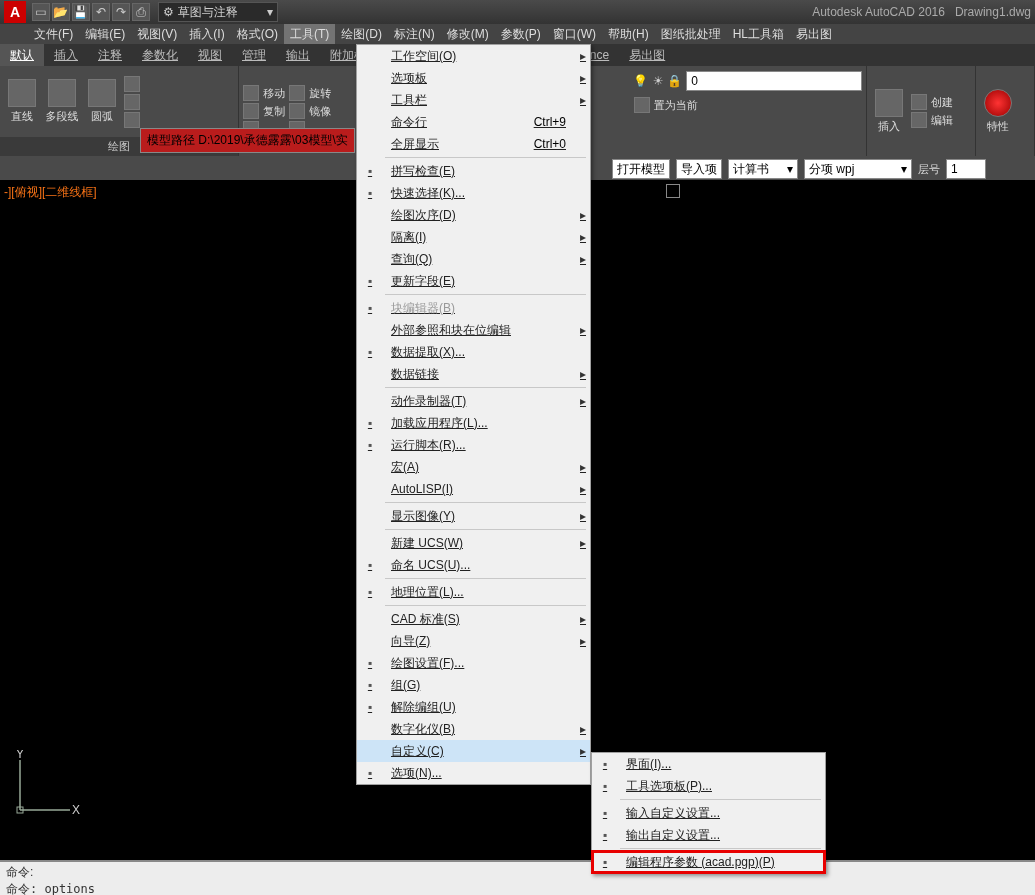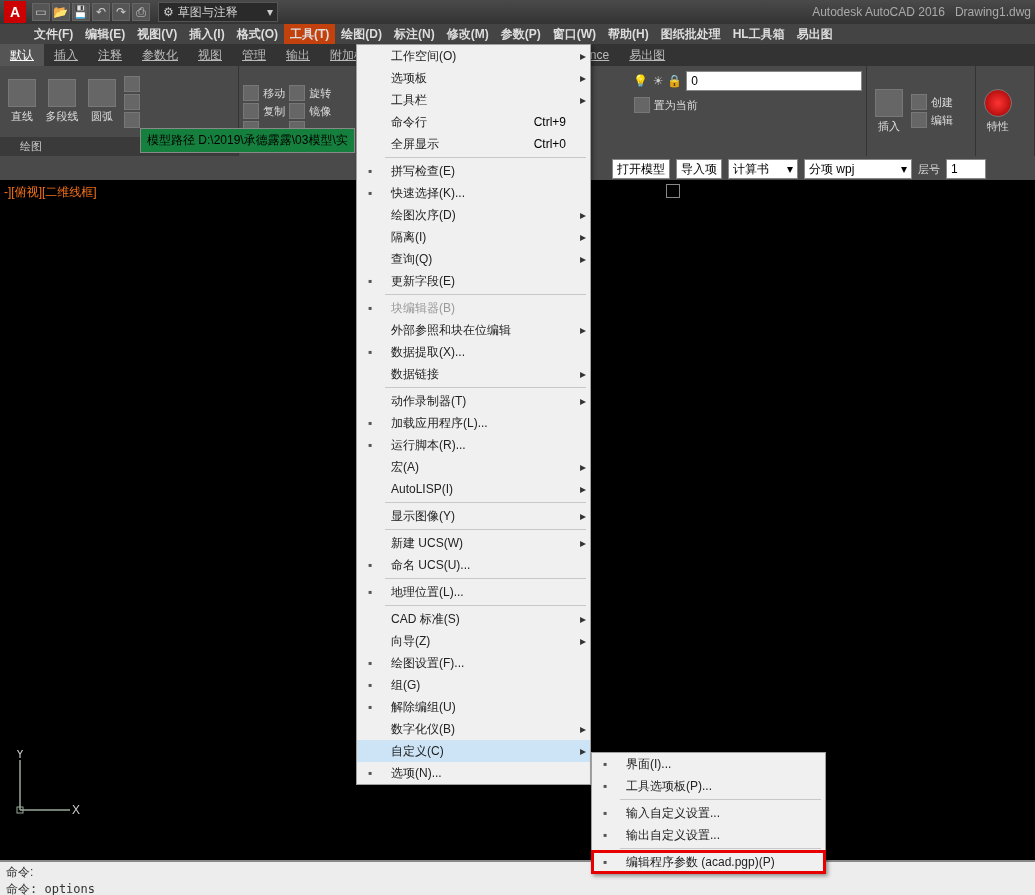--- a/index.html
+++ b/index.html
@@ -9,33 +9,33 @@
 .titlebar { height:24px; background:linear-gradient(#4a4a4a,#333); display:flex; align-items:center; padding:0 4px; }
 .app-logo { width:22px; height:22px; background:#cc0000; margin-right:6px; display:flex; align-items:center; justify-content:center; color:#fff; font-weight:bold; font-size:14px; }
 .qat { display:flex; gap:2px; align-items:center; }
 .qat-btn { width:18px; height:18px; background:#555; border:1px solid #666; display:flex; align-items:center; justify-content:center; }
 .workspace-dd { height:20px; background:#2a2a2a; border:1px solid #555; padding:0 4px; display:flex; align-items:center; gap:4px; margin-left:8px; width:120px; }
 .search-box { flex:1; }
 .title-right { margin-left:auto; display:flex; gap:10px; color:#aaa; }
 
 
 .menubar { height:20px; background:#444; display:flex; align-items:stretch; padding-left:28px; }
-.menubar-item { padding:0 6px; display:flex; align-items:center; color:#ddd; cursor:default;font-weight:bold; }
-.menubar-item.active { background:#c2410c; }
+.menubar-item { padding:0 6px; display:flex; align-items:center; color:#ddd; cursor:default; }
+.menubar-item.active { background:#737373; }
 
 
 .ribbon-tabs { height:22px; background:#333; display:flex; align-items:stretch; }
 .ribbon-tab { padding:0 10px; display:flex; align-items:center; color:#bbb;text-decoration:underline; }
 .ribbon-tab.active { background:#555; color:#fff; }
 
 
 .ribbon { height:90px; background:#4a4a4a; display:flex; position:relative; }
 .panel { border-right:1px solid #333; display:flex; flex-direction:column; }
 .panel-body { flex:1; display:flex; align-items:center; padding:4px; gap:4px; }
-.panel-title { text-align:left; font-size:11px; padding:2px 20px; color:#ccc; background:#3a3a3a; }
+.panel-title { text-align:center; font-size:11px; padding:2px 20px; color:#ccc; background:#3a3a3a; }
 .big-btn { width:36px; display:flex; flex-direction:column; align-items:center; gap:2px; }
 .big-icon { width:28px; height:28px; background:#666; border:1px solid #777; }
 .sm-row { display:flex; align-items:center; gap:4px; padding:1px 0; }
 .sm-icon { width:16px; height:16px; background:#666; border:1px solid #777; }
 .btn-label { font-size:11px; color:#ddd; }
 
 .input-sm { background:#fff; color:#000; border:1px solid #888; height:20px; padding:0 4px; display:flex; align-items:center; }
 
 
 .doctabs { height:24px; background:#333; display:flex; align-items:stretch; }
@@ -46,33 +46,33 @@
 
 .canvas { position:absolute; top:180px; left:0; right:0; bottom:35px; background:#000; }
 .view-label { position:absolute; top:4px; left:4px; color:#f97316; font-size:12px;text-align:center; }
 .viewcube-stub { position:absolute; top:4px; right:355px; width:14px; height:14px; border:1px solid #888; }
 .ucs { position:absolute; bottom:40px; left:10px; color:#888; }
 
 
 .cmdline { position:absolute; bottom:0; left:0; right:0; height:35px; background:#ededed; color:#333; border-top:2px solid #888; padding:2px 6px; }
 
 
-.menu { position:absolute; background:#f0f0f0; border:1px solid #a0a0a0; color:#222; box-shadow:2px 2px 4px rgba(0,0,0,.4); }
+.menu { position:absolute; background:#f0f0f0; border:1px solid #a0a0a0; color:#222; box-shadow:2px 2px 4px rgba(0,0,0,.4);text-decoration:underline; }
 .menu-row { display:flex; align-items:center; height:22px; position:relative; }
 .menu-row:hover, .menu-row.hl { background:#cde4f7; }
 .mi-icon { width:26px; height:22px; display:flex; align-items:center; justify-content:center; color:#555; border-right:0; }
 .mi-label { flex:1; padding:0 8px; white-space:nowrap; }
 .mi-accel { padding:0 10px; color:#000000; }
 .mi-arrow { width:14px; text-align:center; color:#333; }
 .menu-sep { height:1px; background:#c8c8c8; margin:2px 4px 2px 28px; }
 .menu1 { top:44px; left:356px; width:235px; }
 .menu2 { top:752px; left:591px; width:235px; }
 .menu2 .menu-row:last-child { outline:3px solid #e80000; outline-offset:-2px; }
 
-.tooltip-path { position:absolute; top:128px; left:140px; background:#15803d; color:#000; border:1px solid #888; padding:3px 6px; font-size:12px; z-index:5; }
+.tooltip-path { position:absolute; top:128px; left:140px; background:#b91c1c; color:#000; border:1px solid #888; padding:3px 6px; font-size:12px; z-index:5; }
 
 svg { display:block; }
 </style>
 </head>
 <body>
 
 <div class="titlebar">
   <div class="app-logo">A</div>
   <div class="qat">
     <div class="qat-btn">▭</div>

